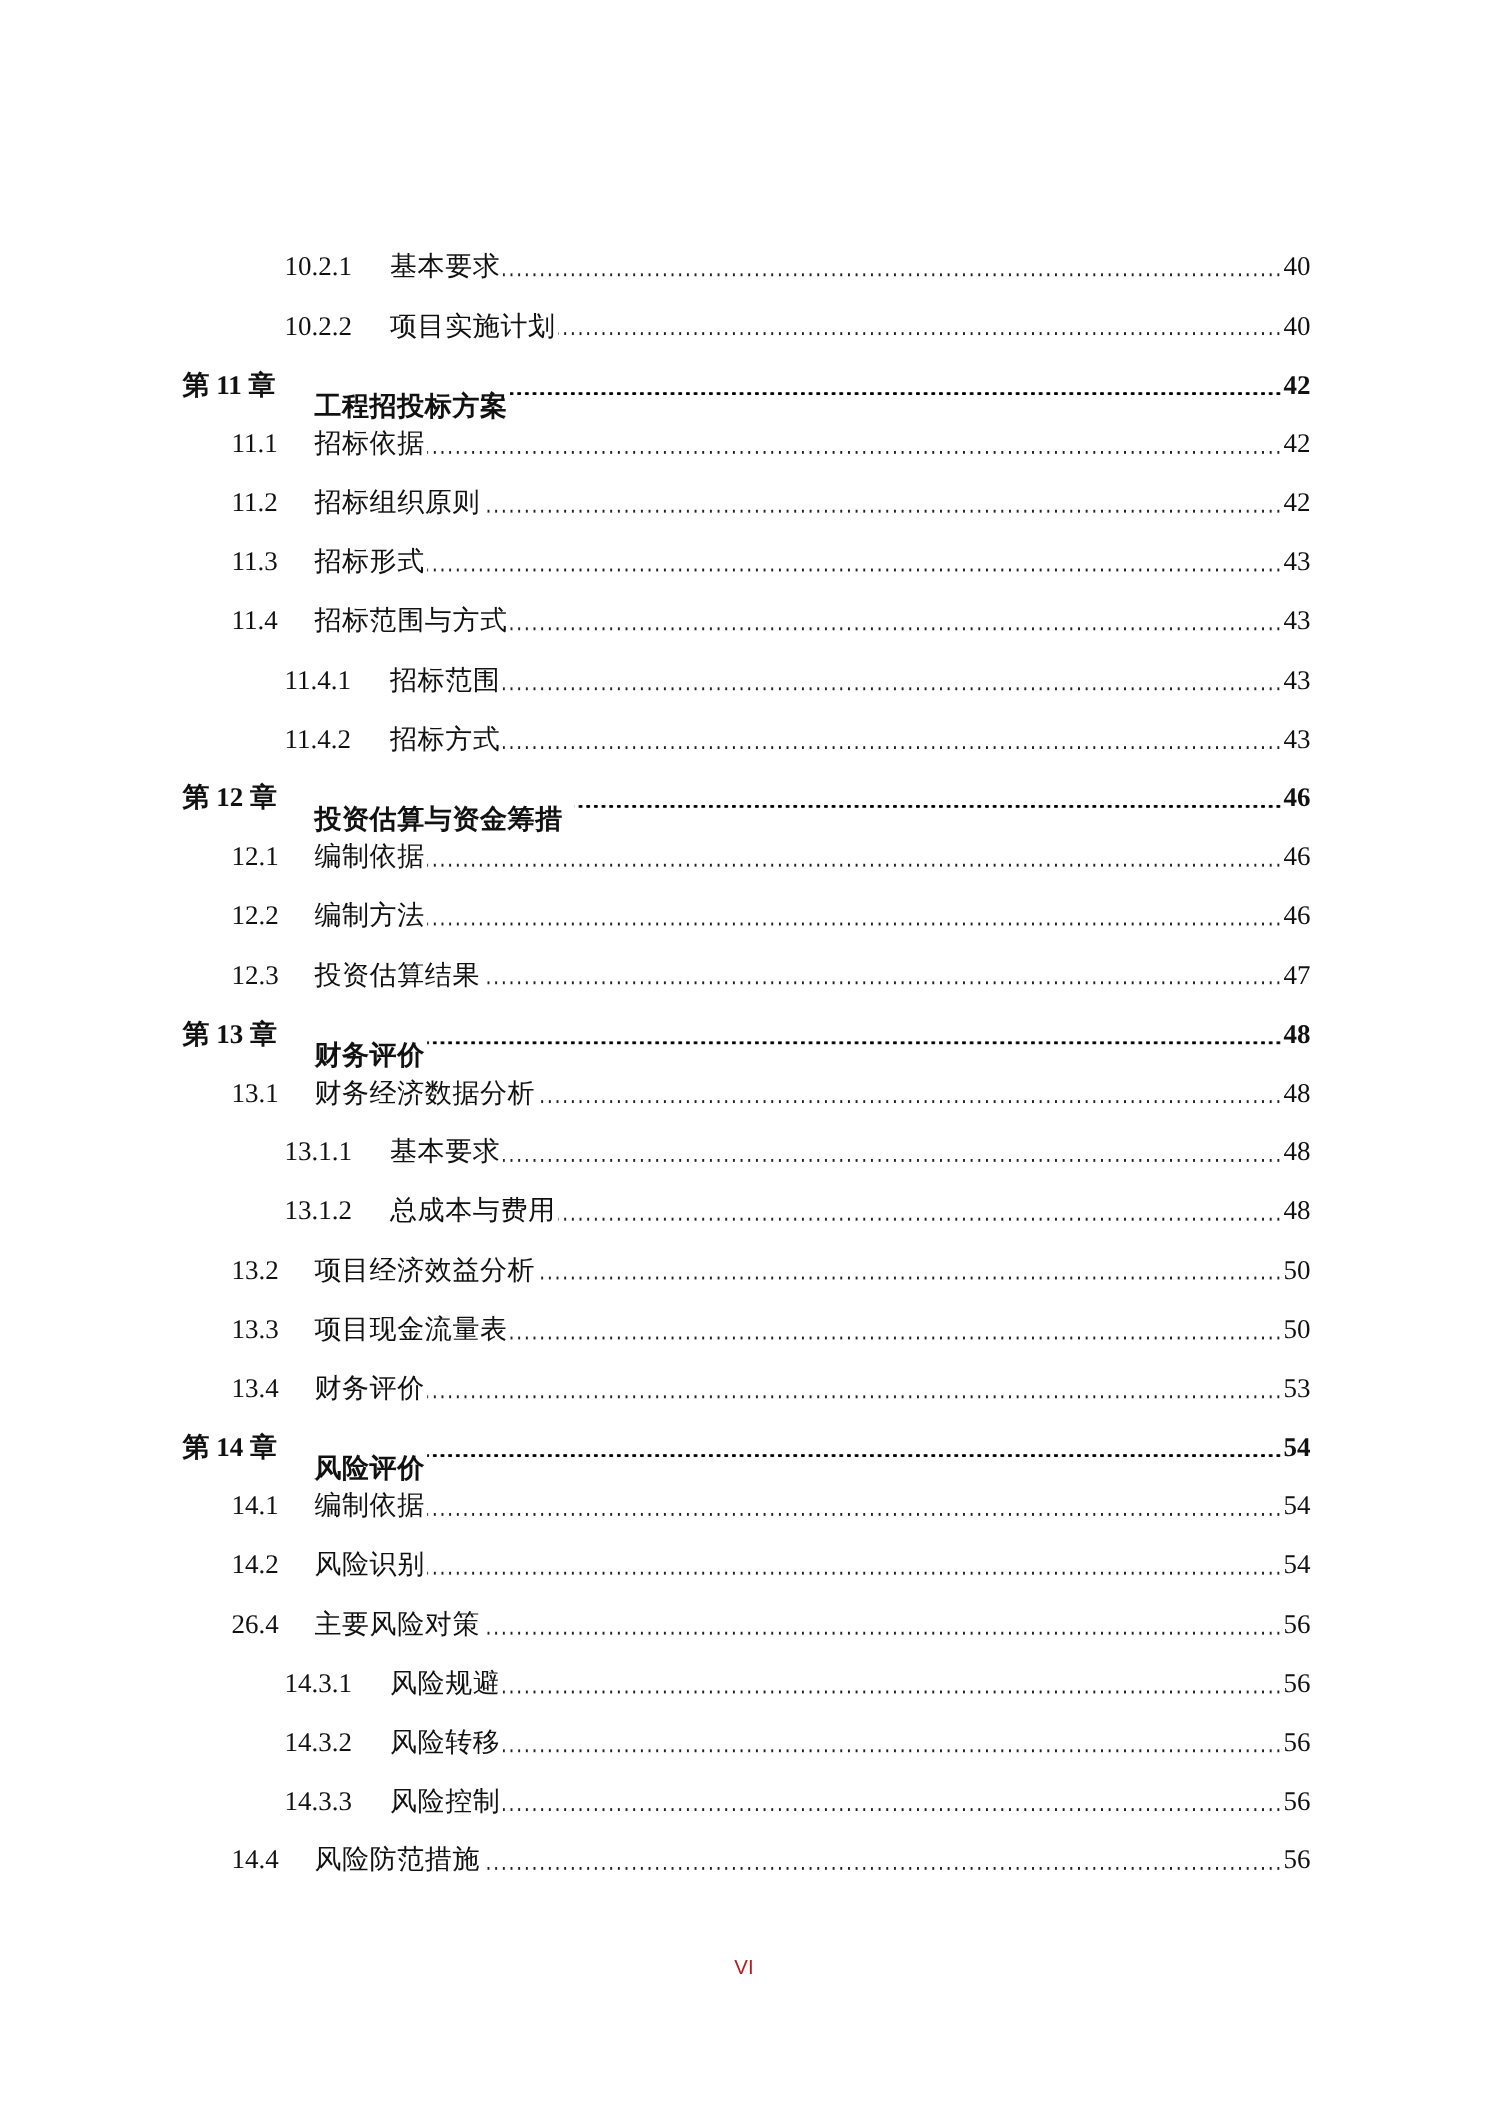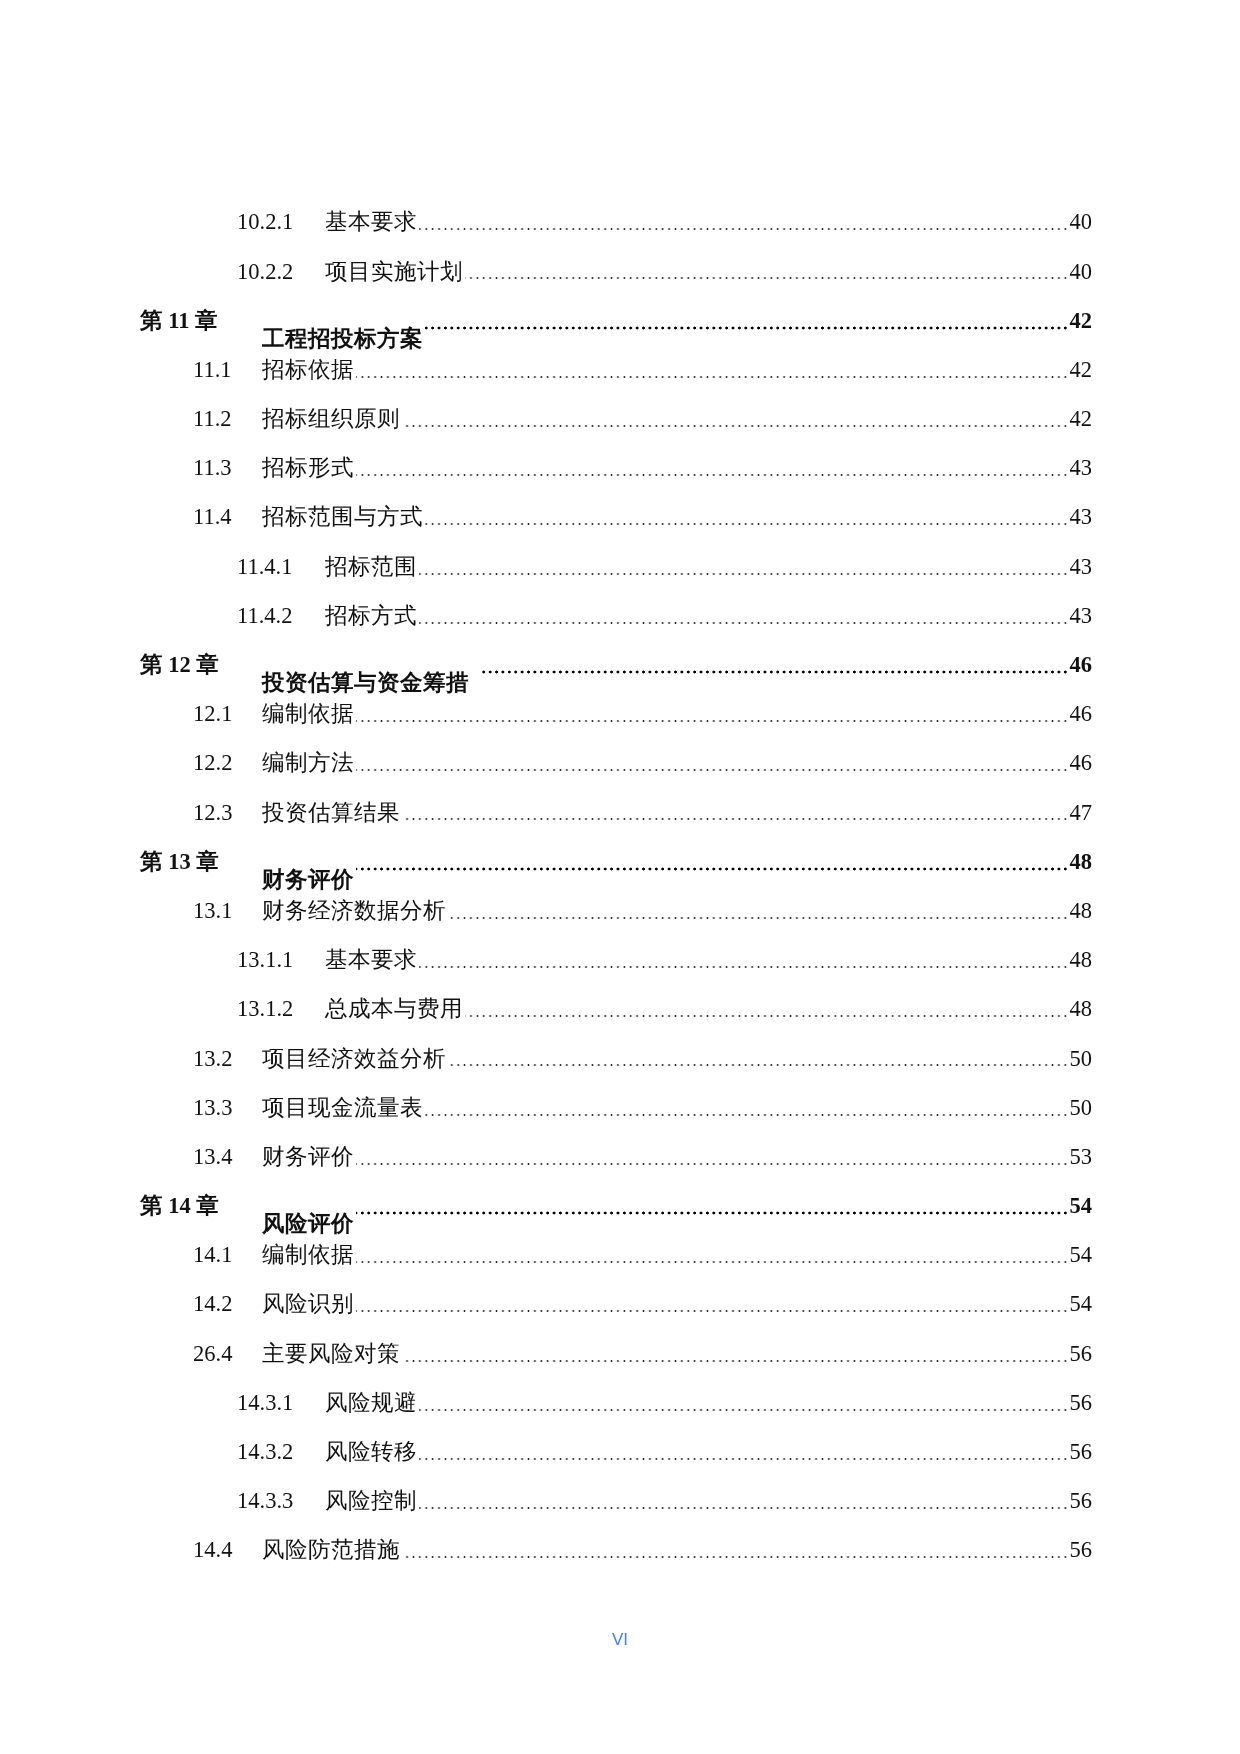--- a/index.html
+++ b/index.html
@@ -48,21 +48,21 @@
     background-position: right center;
   }
   .toc-row .page {
     position: absolute;
     right: 148px;
     white-space: nowrap;
   }
 
   
   .lvl-1 { font-weight: bold; }
-  .lvl-1 .num { left: 140px; }
+  .lvl-1 .num { left: 152px; }
   .lvl-1 .title { left: 262px; margin-top: 36px; }
   .lvl-1 .leader {
     background-image: radial-gradient(circle, #000 1.4px, transparent 1.6px);
     background-size: 6.4px 4px;
   }
 
   
   .lvl-2 .num { left: 193px; }
   .lvl-2 .title { left: 262px; }
 
@@ -71,21 +71,21 @@
   .lvl-3 .title { left: 325px; }
 
   .footer {
     position: absolute;
     left: 0;
     width: 1240px;
     top: 1630px;
     text-align: center;
     font-family: "Liberation Sans", "DejaVu Sans", sans-serif;
     font-size: 17px;
-    color: #3b82f6;
+    color: #b91c1c;
   }
 </style>
 </head>
 <body>
 
 <div class="toc">
   <div class="toc-row lvl-3">
     <span class="num">10.2.1</span>
     <span class="title">基本要求</span>
     <span class="leader" style="left: 419px; width: 649.5px;"></span>

